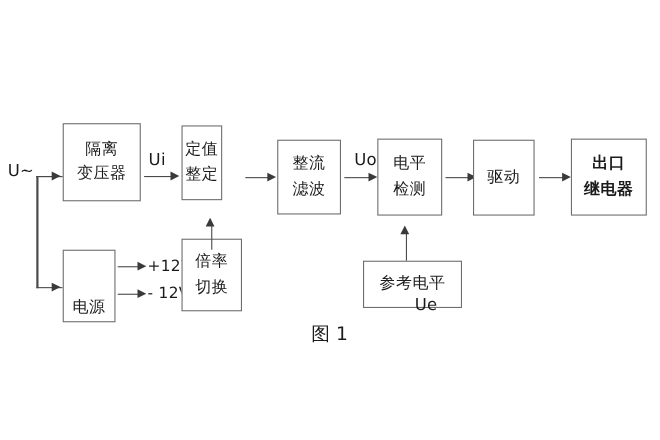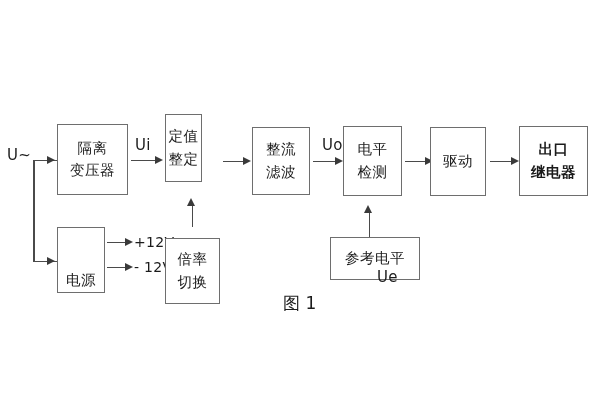--- a/index.html
+++ b/index.html
@@ -79,21 +79,21 @@
   <div class="wire h" style="left:33px; top:159.5px; width:24px;"></div>
 
   <div class="wire v" style="left:33px; top:159.5px; height:102px;"></div>
 
   <div class="wire h" style="left:33px; top:159.5px; width:24px;"></div>
   <div class="arrowhead right" style="left:47px; top:155.5px;"></div>
 
   <div class="wire h" style="left:33px; top:260.5px; width:24px;"></div>
   <div class="arrowhead right" style="left:47px; top:256.5px;"></div>
 
-  <div class="block" style="left:57px; top:124px; width:71px; height:71px;text-align:center;">
+  <div class="block" style="left:57px; top:112px; width:71px; height:71px;text-align:center;">
     <span class="ln">隔离</span>
     <span class="ln">变压器</span>
   </div>
 
   <div class="sig" style="left:135px; top:136px;">Ui</div>
   <div class="wire h" style="left:131px; top:159.5px; width:26px;"></div>
   <div class="arrowhead right" style="left:155px; top:155.5px;"></div>
 
   <div class="block" style="left:165px; top:114px; width:37px; height:68px;">
     <span class="ln">定值</span>
@@ -137,21 +137,21 @@
   </div>
 
   <div class="wire h" style="left:107px; top:241.5px; width:20px;"></div>
   <div class="arrowhead right" style="left:125px; top:237.5px;"></div>
   <div class="sig" style="left:134px; top:234px; font-size:14px;">+12V</div>
 
   <div class="wire h" style="left:107px; top:266.5px; width:20px;"></div>
   <div class="arrowhead right" style="left:125px; top:262.5px;"></div>
   <div class="sig" style="left:134px; top:259px; font-size:14px;">- 12V</div>
 
-  <div class="block" style="left:165px; top:238px; width:55px; height:66px;text-align:right;">
+  <div class="block" style="left:165px; top:217px; width:55px; height:66px;text-align:right;">
     <span class="ln">倍率</span>
     <span class="ln">切换</span>
   </div>
 
   <div class="wire v" style="left:191.5px; top:205px; height:22px;"></div>
   <div class="arrowhead up" style="left:187px; top:198px;"></div>
 
   <div class="block" style="left:330px; top:237px; width:90px; height:43px;">
     <span class="ln">参考电平</span>
   </div>

